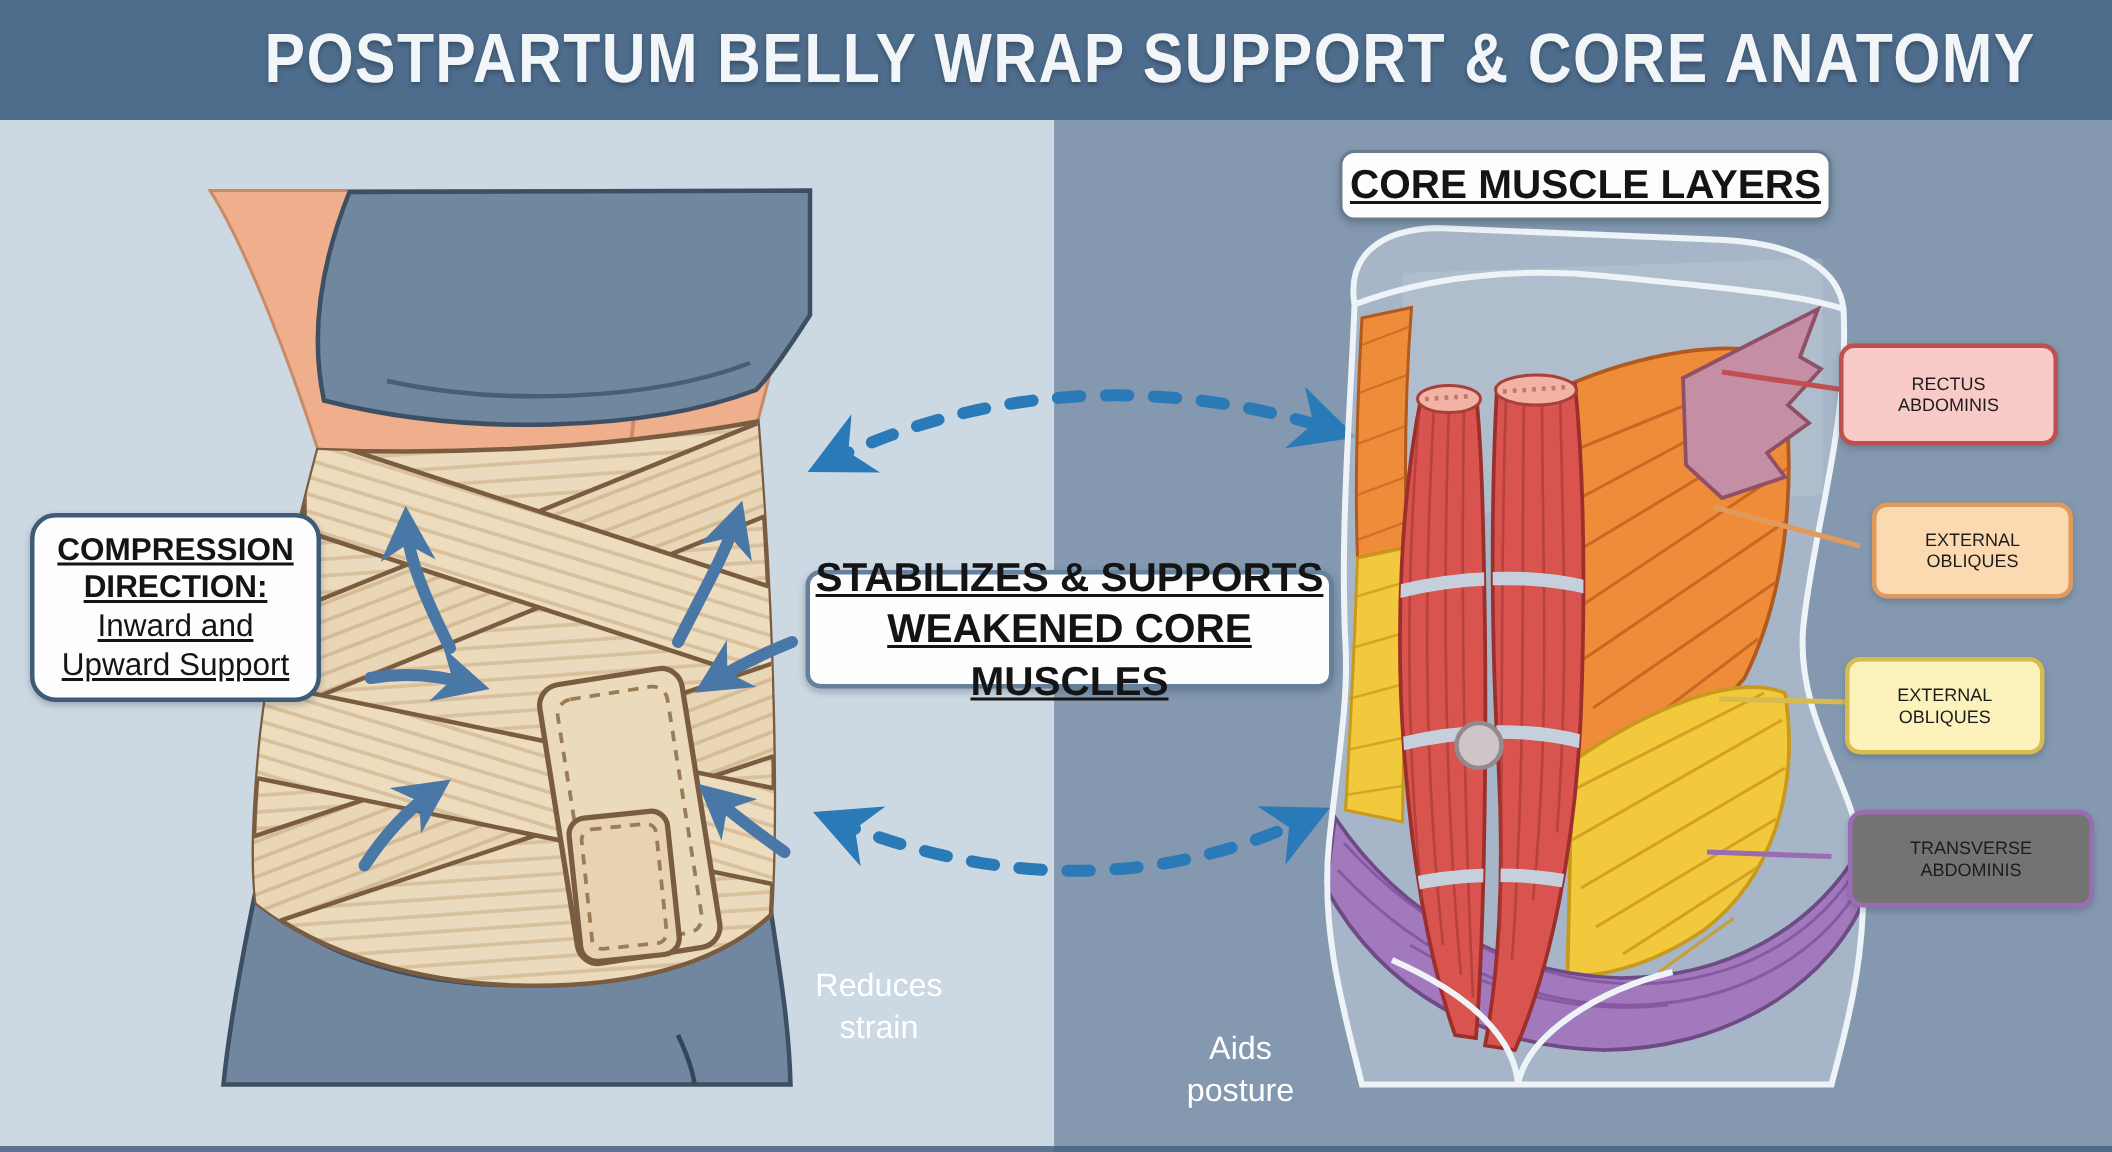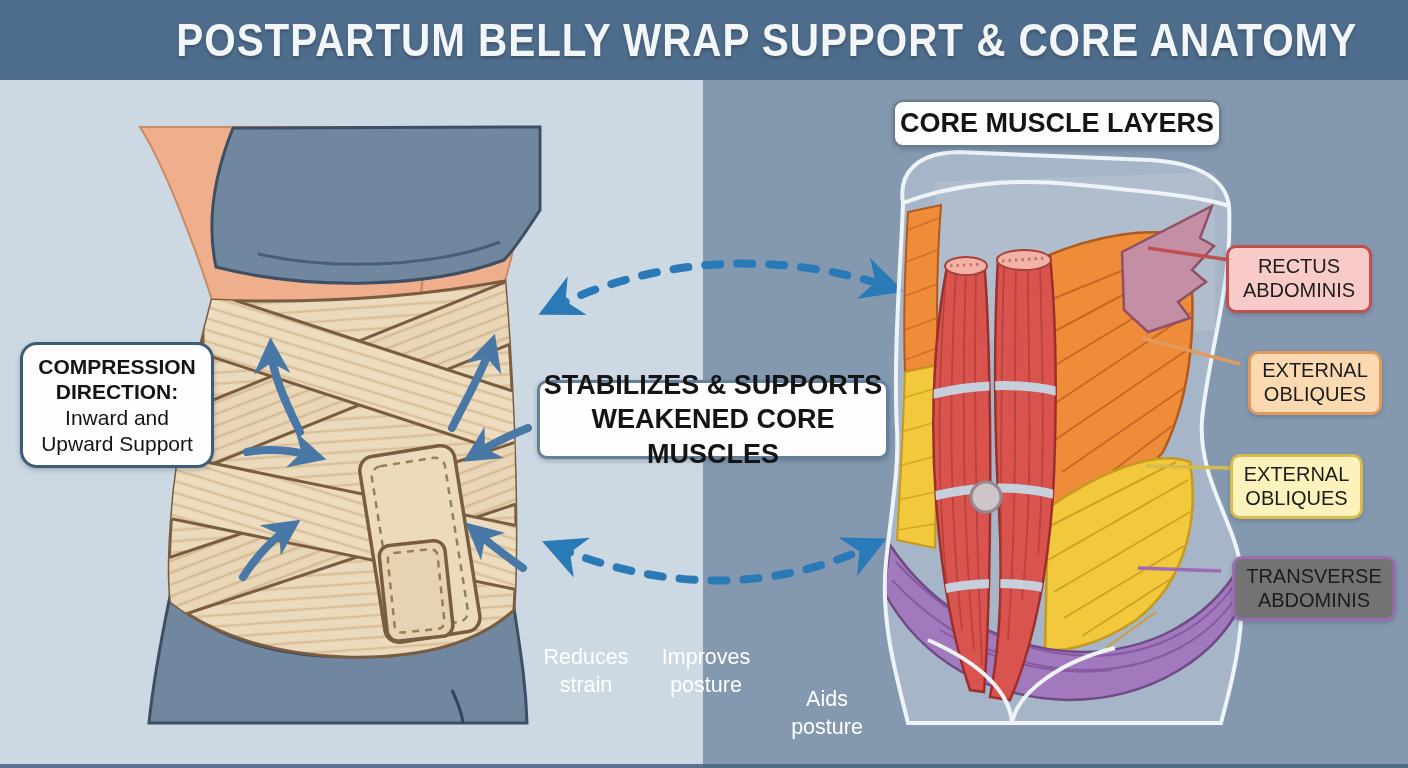--- a/index.html
+++ b/index.html
@@ -22,33 +22,32 @@
   .panel-left{position:absolute;left:0;top:80px;width:703px;height:688px;background:#ccd8e2;}
   .panel-right{position:absolute;left:703px;top:80px;width:705px;height:688px;background:#8499b0;}
   .bottom-edge{position:absolute;left:0;bottom:0;width:1408px;height:4px;background:#46637f;opacity:.85;}
   
   svg.scene{position:absolute;left:0;top:0;width:1408px;height:768px;}
   
   .callout{
     position:absolute;background:#fdfdfd;border-radius:14px;
     box-shadow:0 2px 5px rgba(30,50,70,.28);
     display:flex;flex-direction:column;align-items:center;justify-content:center;
-    text-align:center;color:#141414;z-index:3;
+    text-align:center;color:#141414;z-index:3;text-decoration:underline;
   }
   .compression-box{left:20px;top:342px;width:188px;height:120px;border:3.5px solid #3e5c78;border-radius:17px;font-size:21px;line-height:1.22;}
   .compression-box .hd{font-weight:bold;}
   .stabilizes-box{left:537px;top:380px;width:346px;height:73px;border:3px solid #64809c;border-radius:10px;font-size:27px;font-weight:bold;line-height:1.28;}
   .core-layers-box{left:893px;top:100px;width:324px;height:43px;border:2.5px solid #6a7c8e;border-radius:10px;font-size:27px;font-weight:bold;}
   
   .muscle-label{
     position:absolute;border-radius:10px;display:flex;flex-direction:column;
     align-items:center;justify-content:center;text-align:center;
-    font-size:20px;line-height:1.18;color:#1c1c1c;z-index:3;
+    font-size:12px;line-height:1.18;color:#1c1c1c;z-index:3;
     box-shadow:0 2px 4px rgba(30,50,70,.25);
-    margin-top:16px;
   }
   .ml-rectus{left:1226px;top:229px;width:140px;height:62px;background:#f8cbc8;border:3px solid #c0504d;}
   .ml-external{left:1248px;top:335px;width:128px;height:58px;background:#fbdab2;border:3px solid #e09b5c;}
   .ml-internal{left:1230px;top:438px;width:127px;height:59px;background:#fbf2bc;border:3px solid #d8bb4e;}
   .ml-transverse{left:1232px;top:540px;width:158px;height:59px;background:#737373;border:3px solid #9c6cb2;}
   
   .benefit{
     position:absolute;top:643px;transform:translateX(-50%);
     text-align:center;font-size:21.5px;line-height:1.32;color:#ffffff;z-index:3;
   }
@@ -255,23 +254,19 @@
   </div>
   <div class="muscle-label ml-transverse">
     <span>TRANSVERSE</span>
     <span>ABDOMINIS</span>
   </div>
 
   <div class="benefit b1">
     <div>Reduces</div>
     <div>strain</div>
   </div>
-  <div class="benefit b2">
-    <div>Improves</div>
-    <div>posture</div>
-  </div>
   <div class="benefit b3">
     <div>Aids</div>
     <div>posture</div>
   </div>
 
   <div class="bottom-edge"></div>
 </div>
 
 </body></html>

